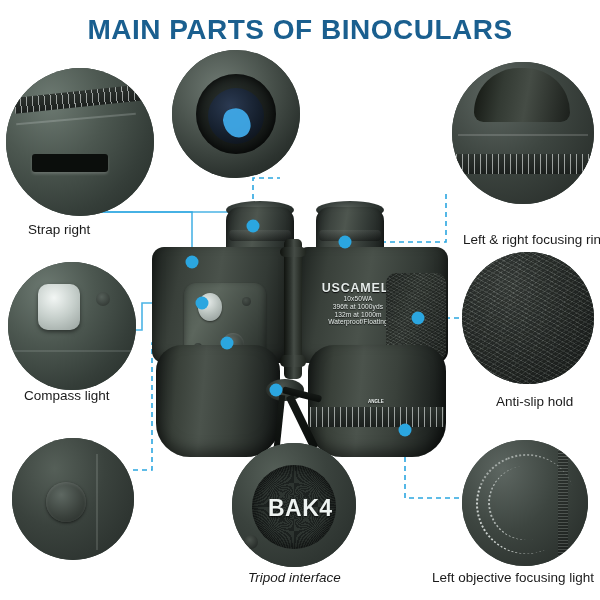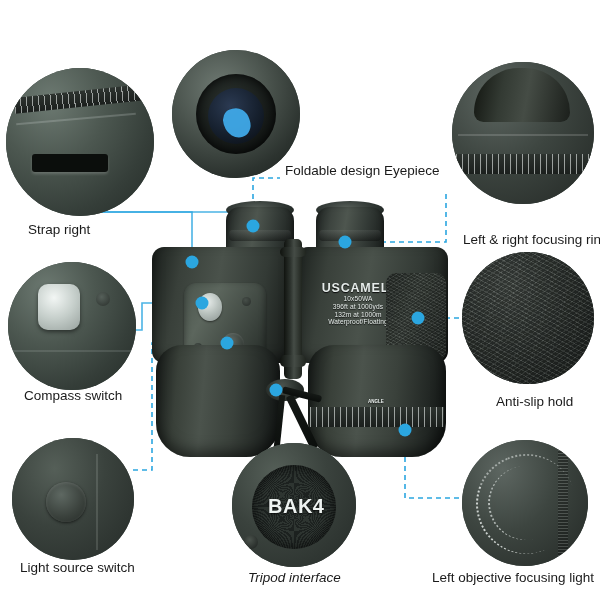--- a/index.html
+++ b/index.html
@@ -172,20 +172,21 @@
   .hairline{
     position:absolute;
     background:rgba(240,245,243,.55);
   }
 </style>
 </head>
 <body>
 
 <div id="stage">
 
+  <div id="title">MAIN PARTS OF BINOCULARS</div>
 
   <svg id="lines" viewBox="0 0 600 600">
 
     <path d="M96 186 L96 212 L281 212 L281 236" fill="none" stroke="#2ba6e0" stroke-width="1.6" opacity=".85"></path>
     <path d="M281 236 L192 236 L192 262" fill="none" stroke="#2ba6e0" stroke-width="1.6" opacity=".0"></path>
     <path d="M96 212 L192 212 L192 262" fill="none" stroke="#2ba6e0" stroke-width="1.6" opacity=".85"></path>
 
     <path d="M253 226 L253 178 L280 178" fill="none" stroke="#2ba6e0" stroke-width="1.6" stroke-dasharray="5 4"></path>
 
     <path d="M345 242 L446 242 L446 190" fill="none" stroke="#2ba6e0" stroke-width="1.6" stroke-dasharray="5 4"></path>
@@ -287,42 +288,40 @@
 
   <div class="bubble" style="left:12px;top:438px;width:122px;height:122px;">
     <div class="inner surf-dark"></div>
     <div style="position:absolute;left:34px;top:44px;width:40px;height:40px;border-radius:50%;background:radial-gradient(circle at 38% 32%,#5e6862 0%,#3a413c 60%,#252a27 100%);box-shadow:inset 0 1px 3px rgba(255,255,255,.14),0 1px 3px rgba(0,0,0,.6);"></div>
     <div class="hairline" style="left:84px;top:16px;width:2px;height:96px;opacity:.25;"></div>
   </div>
 
   <div class="bubble" style="left:232px;top:443px;width:124px;height:124px;">
     <div class="inner surf-dark"></div>
     <div style="position:absolute;left:20px;top:22px;width:84px;height:84px;border-radius:50%;background:repeating-conic-gradient(from 0deg, #2e3531 0deg 1.2deg, #1d2220 1.2deg 2.4deg);box-shadow:inset 0 0 14px rgba(0,0,0,.75);"></div>
-    <div class="bubbletxt" style="left:36px;top:52px;width:52px;text-align:center;font-size:20px;letter-spacing:.5px;">BAK4</div>
+    <div class="bubbletxt" style="left:36px;top:52px;width:52px;text-align:center;font-size:23px;letter-spacing:.5px;">BAK4</div>
     <div style="position:absolute;left:12px;top:92px;width:14px;height:14px;border-radius:50%;background:radial-gradient(circle at 40% 35%,#4b534d 0%,#1b1f1d 100%);"></div>
   </div>
 
   <div class="bubble" style="left:462px;top:440px;width:126px;height:126px;">
     <div class="inner surf-ring"></div>
     <div style="position:absolute;left:14px;top:14px;width:98px;height:98px;border-radius:50%;border-left:2px dotted rgba(238,243,241,.8);border-top:2px dotted rgba(238,243,241,.5);transform:rotate(-22deg);"></div>
     <div style="position:absolute;left:26px;top:26px;width:74px;height:74px;border-radius:50%;border-left:2px dotted rgba(238,243,241,.65);transform:rotate(-10deg);"></div>
     <div style="position:absolute;left:96px;top:4px;width:10px;height:118px;background:repeating-linear-gradient(180deg, rgba(255,255,255,.12) 0 1px, rgba(0,0,0,.3) 1px 3px);"></div>
   </div>
 
   <div class="dot" style="left:192px;top:262px;"></div>
   <div class="dot" style="left:253px;top:226px;"></div>
   <div class="dot" style="left:345px;top:242px;"></div>
   <div class="dot" style="left:202px;top:303px;"></div>
   <div class="dot" style="left:418px;top:318px;"></div>
   <div class="dot" style="left:227px;top:343px;"></div>
   <div class="dot" style="left:276px;top:390px;"></div>
   <div class="dot" style="left:405px;top:430px;"></div>
 
   <div class="label" style="left:28px;top:222px;">Strap right</div>
-  <div class="label" style="left:285px;top:163px;">Foldable design Eyepiece</div>
   <div class="label" style="left:463px;top:232px;">Left &amp; right focusing rings</div>
-  <div class="label" style="left:24px;top:388px;">Compass switch</div>
+  <div class="label" style="left:24px;top:388px;">Compass light</div>
   <div class="label" style="left:496px;top:394px;">Anti-slip hold</div>
-  <div class="label" style="left:20px;top:560px;">Light source switch</div>
   <div class="label" style="left:248px;top:570px;font-style:italic;">Tripod interface</div>
   <div class="label" style="left:432px;top:570px;">Left objective focusing light</div>
 
 </div>
 
 </body></html>

